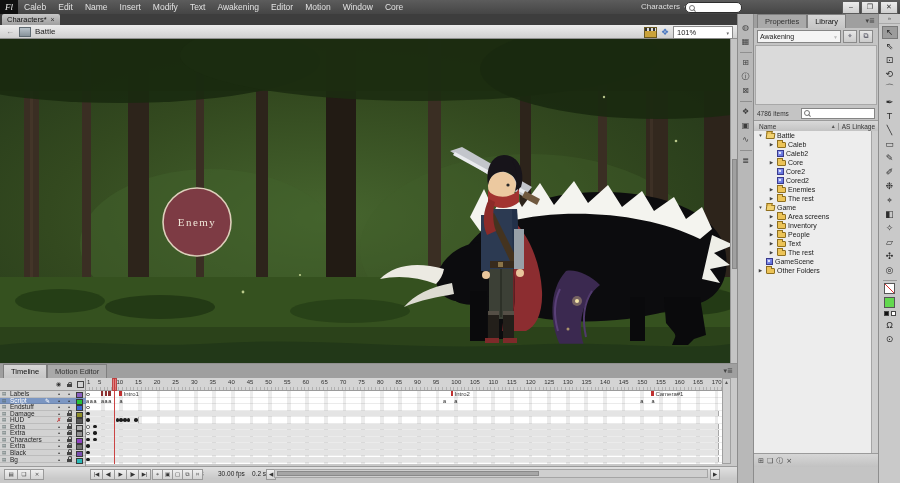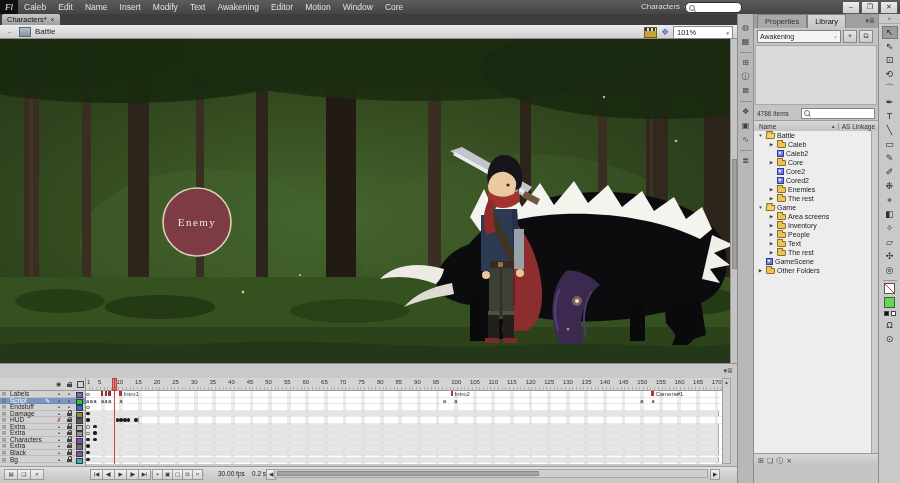--- a/index.html
+++ b/index.html
@@ -474,20 +474,24 @@
       <span class="mini-row">
         <span class="bw" style="background: rgb(17, 17, 17);"></span>
         <span class="bw" style="background: rgb(255, 255, 255);"></span>
       </span>
       <span class="tool">Ω</span>
       <span class="tool">⊙</span>
     </div>
 </div>
 
 <div id="timeline">
+  <div id="timeline-tabs">
+      <span class="ptab active">Timeline</span>
+      <span class="ptab">Motion Editor</span>
+    </div>
   <div id="timeline-panel-menu">▾≣</div>
   <div id="tl-left">
     <div id="tl-left-header">
       <span class="hdr-ic" id="hdr-eye">◉</span>
       <span class="hdr-ic" id="hdr-lock"><span class="lock-ic"></span></span>
       <span class="hdr-ic" id="hdr-outline"></span>
     </div>
     <div id="layer-list">
         <div class="layer-row" style="top: 0px;">
           <span class="layer-ic">▤</span>

